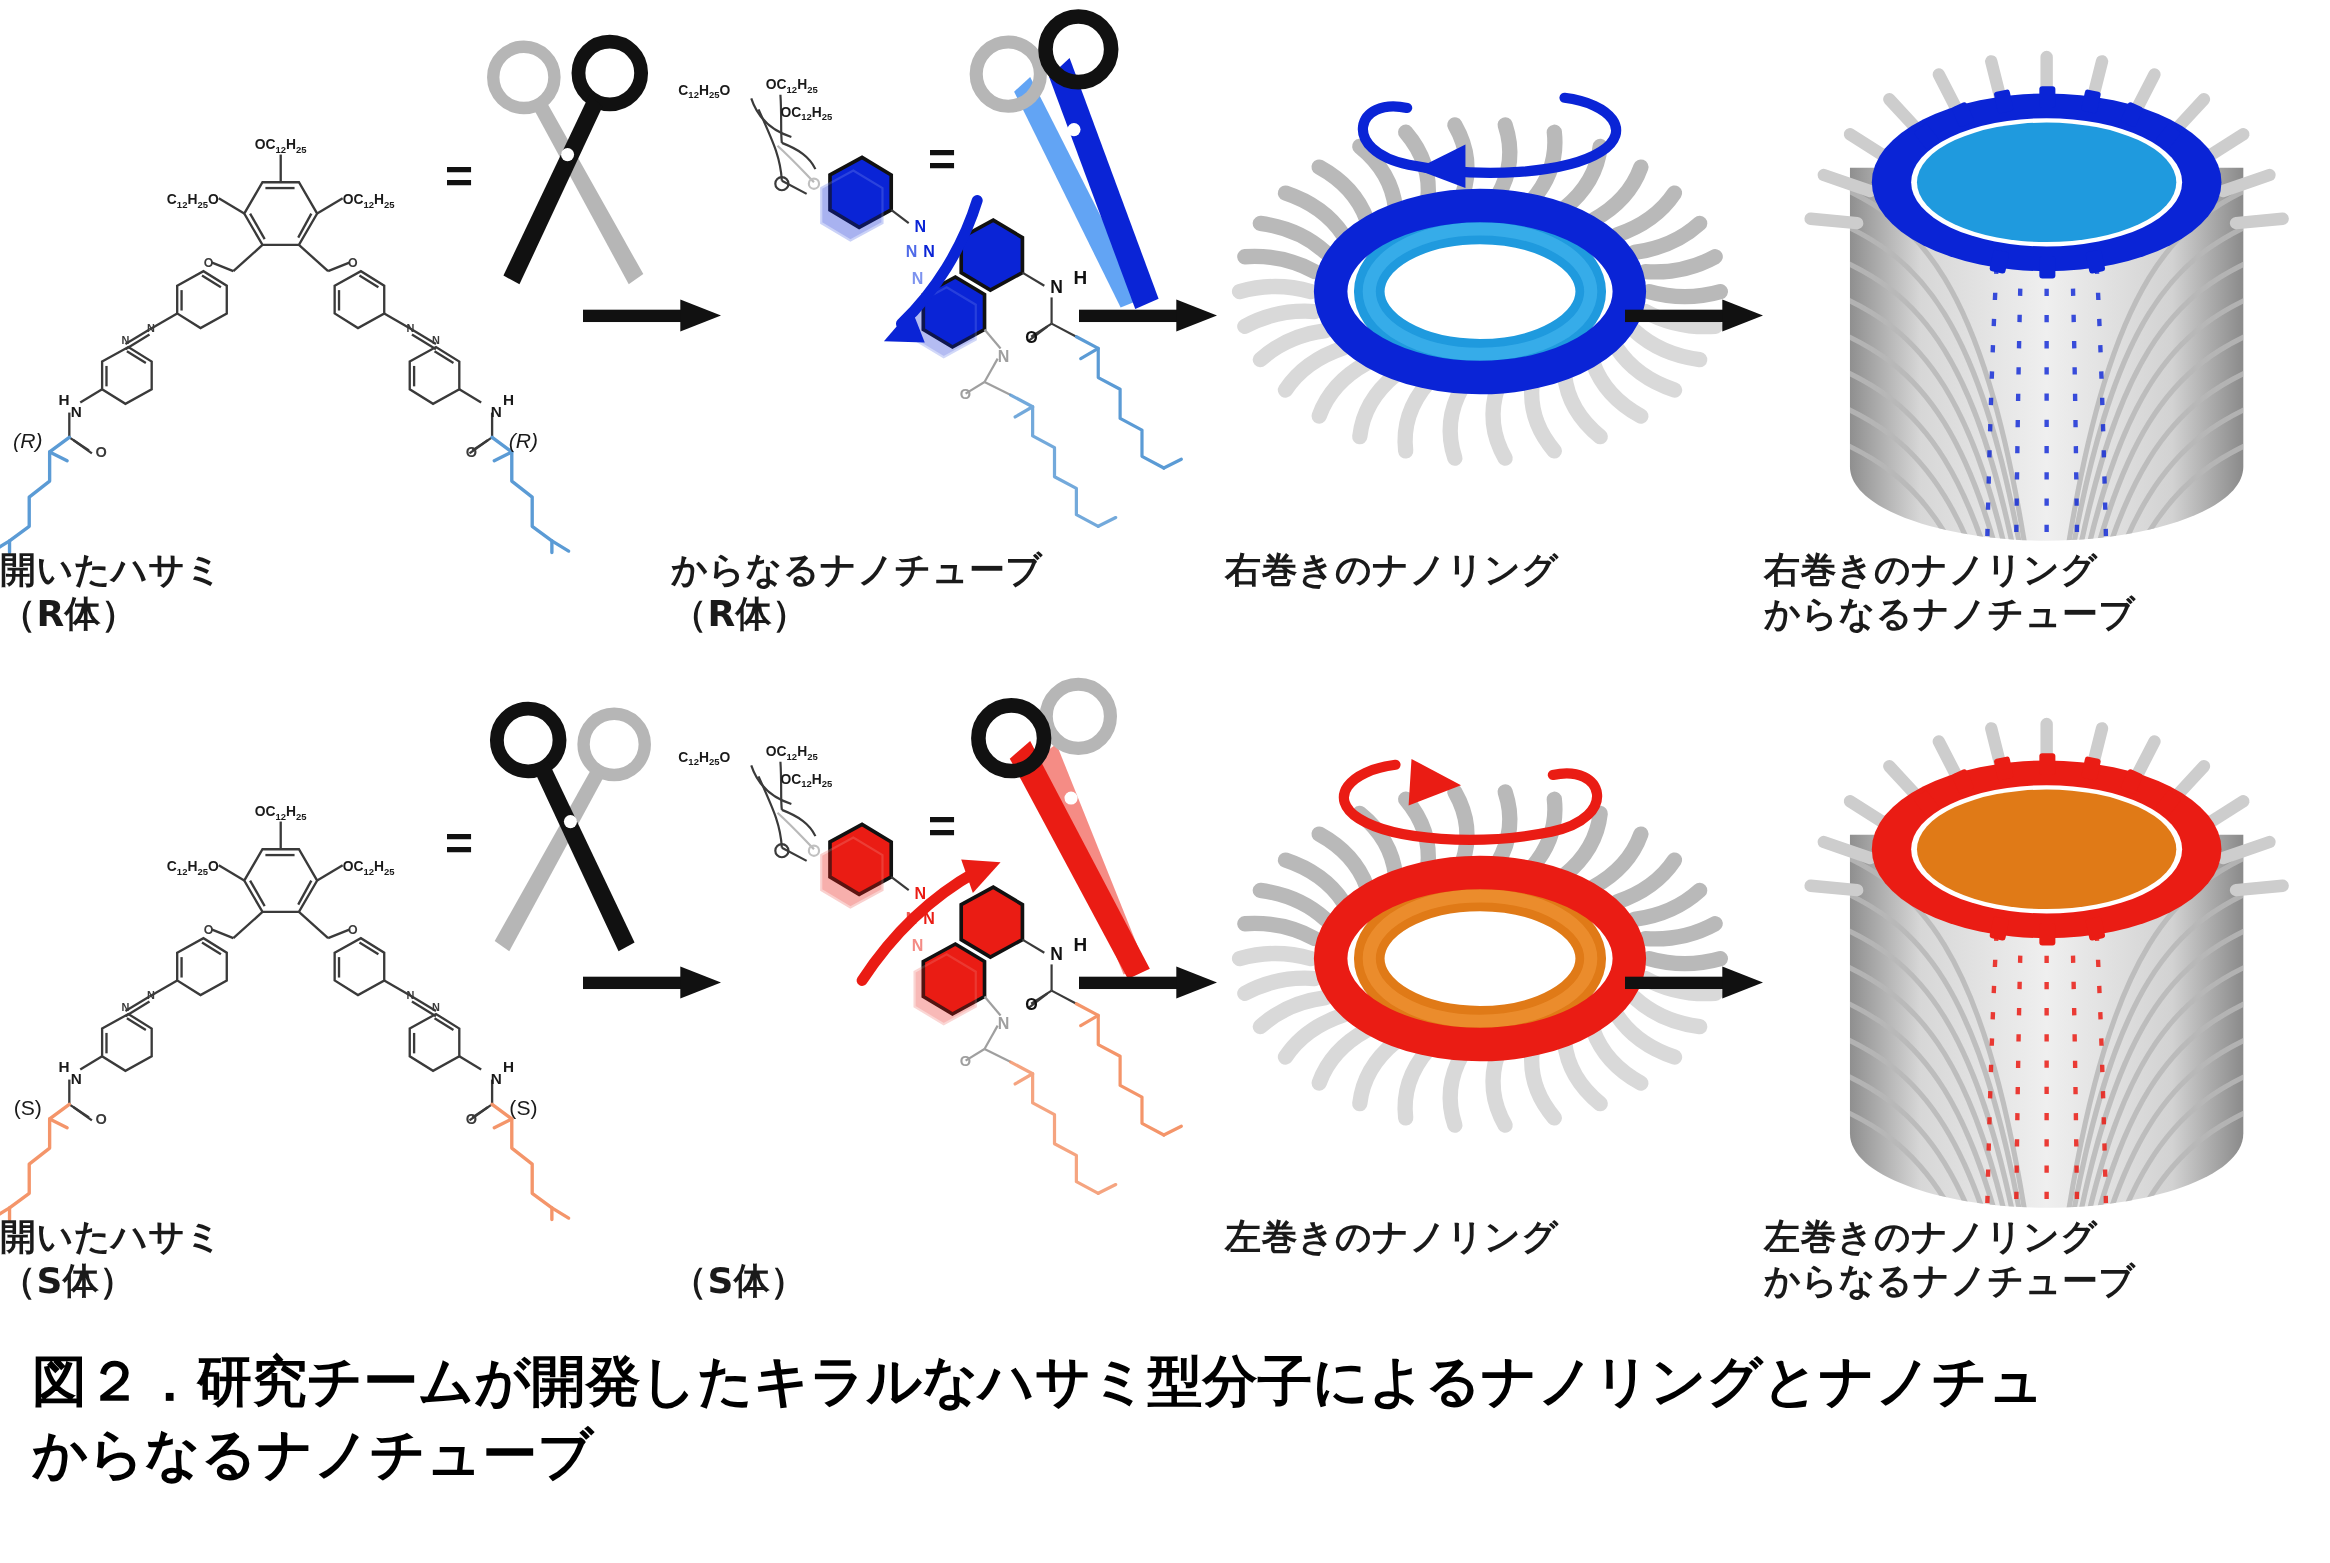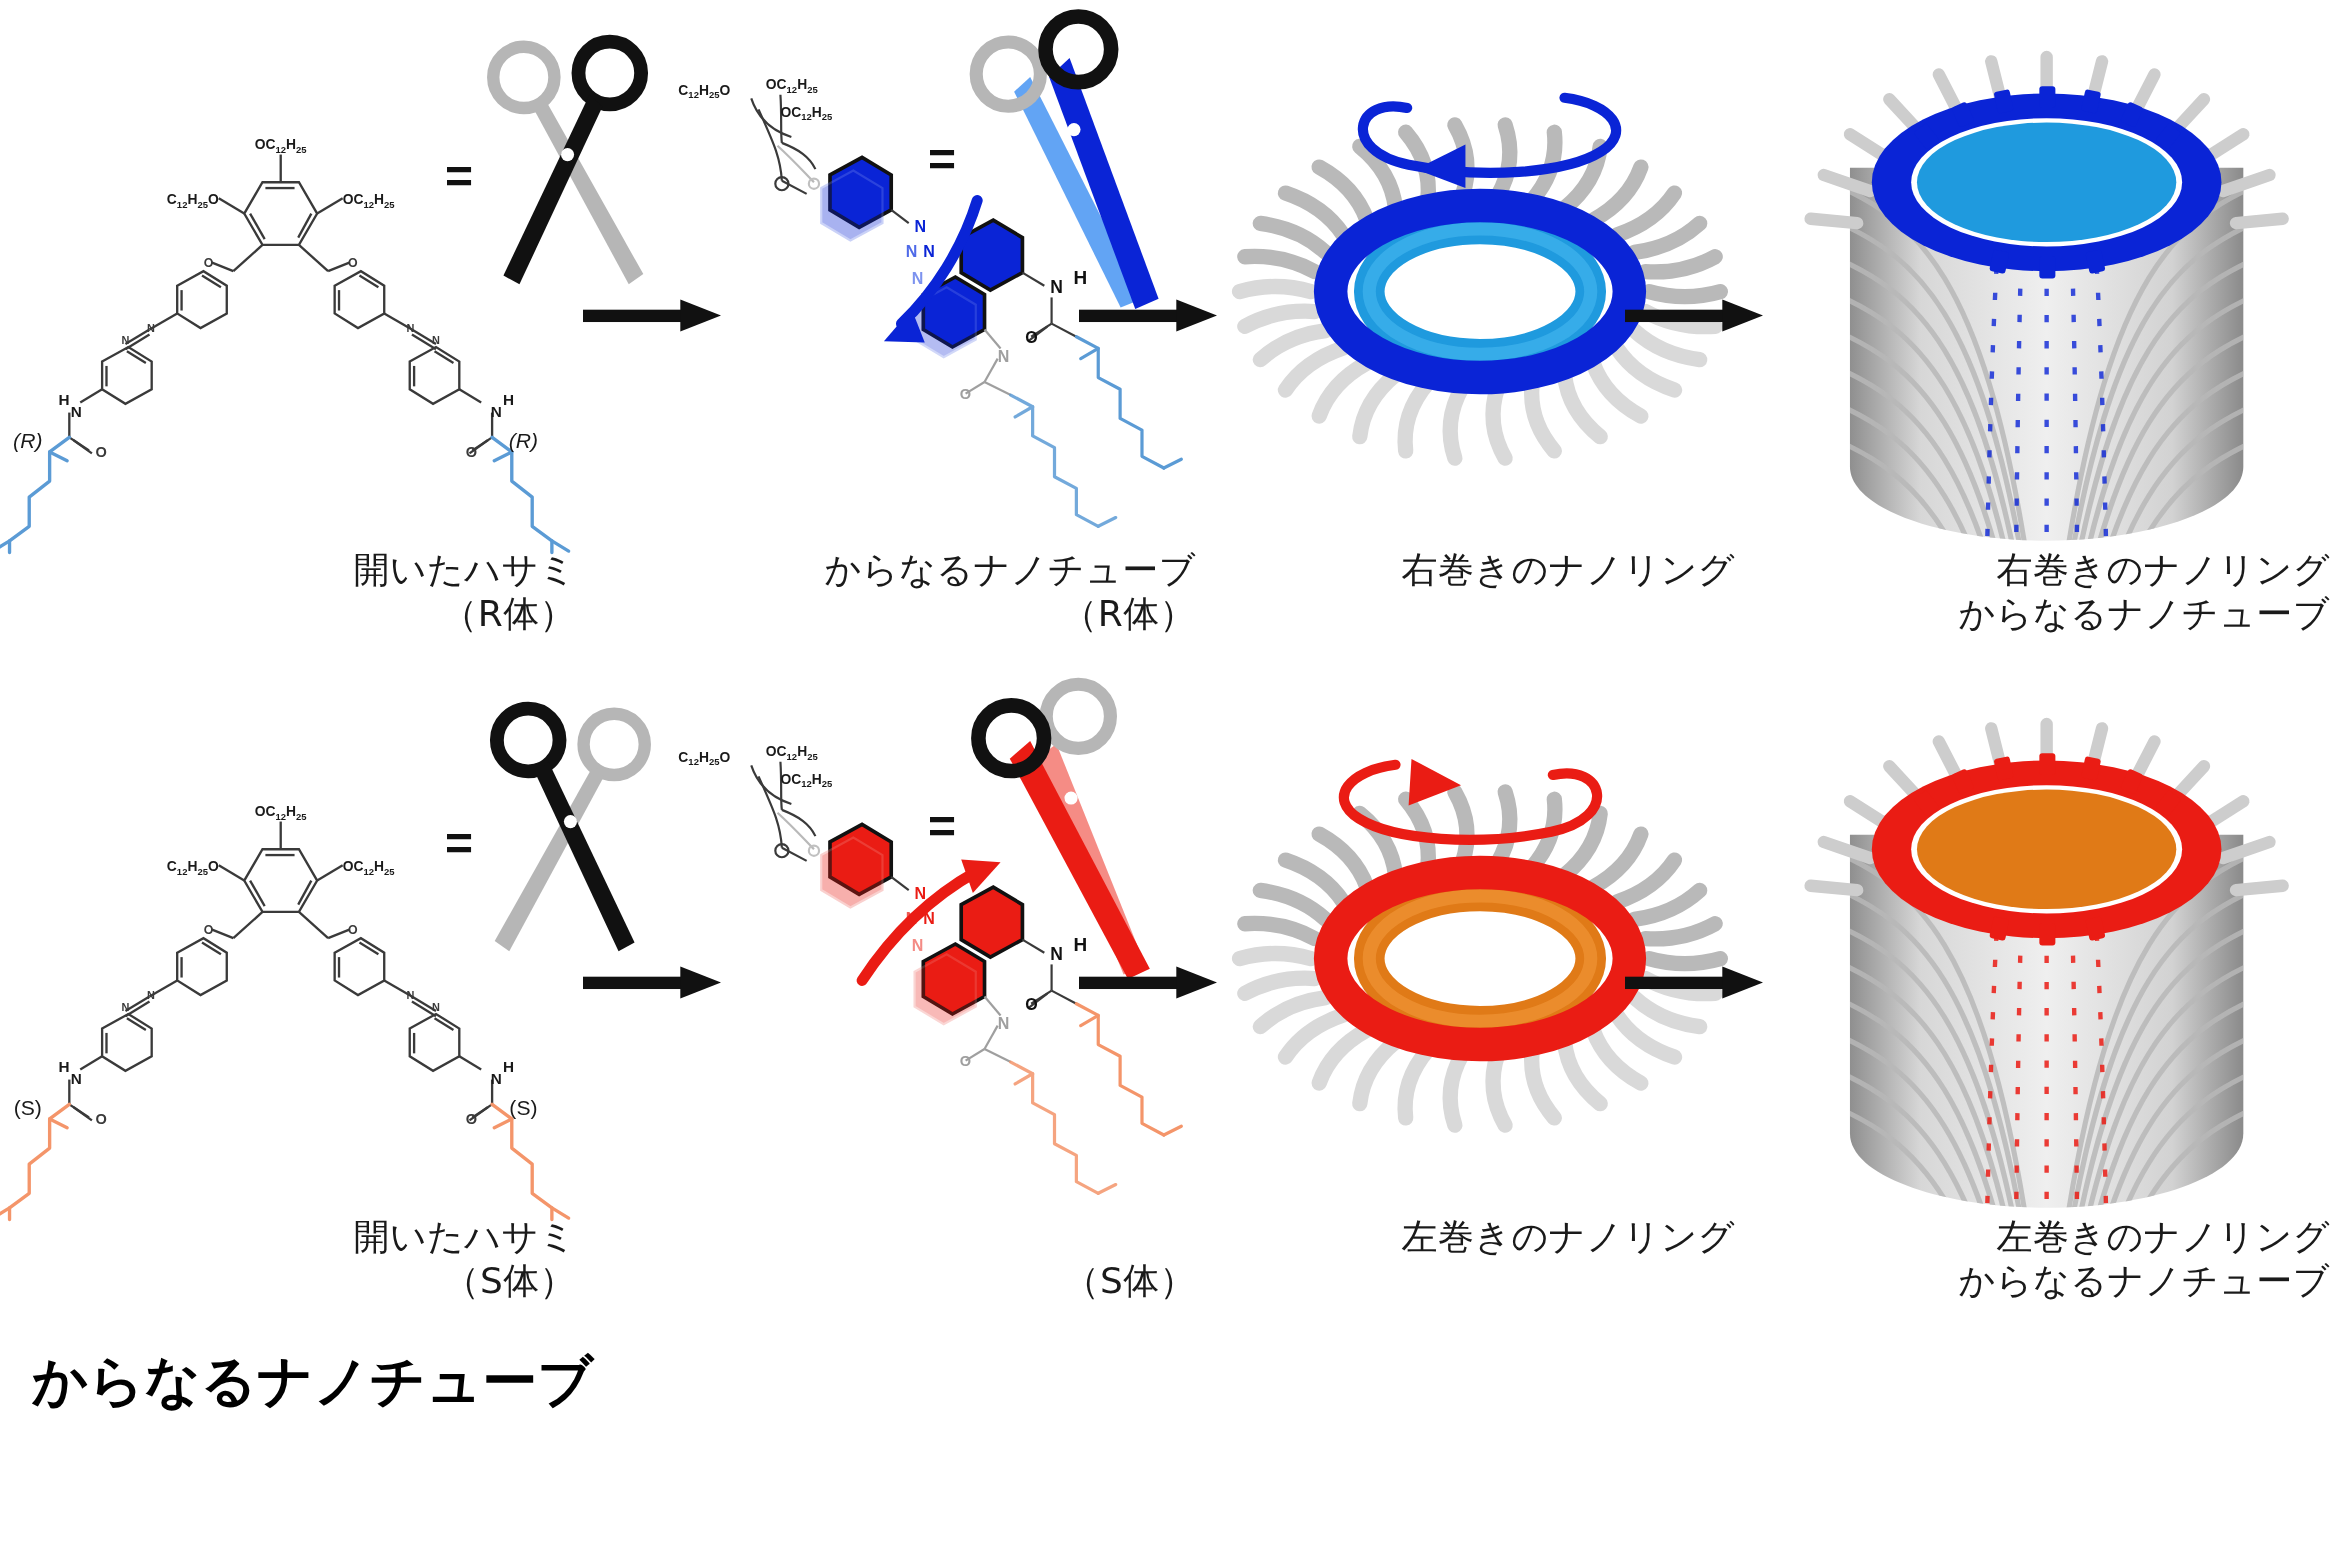--- a/index.html
+++ b/index.html
@@ -21,22 +21,22 @@
   .c2{left:671px;width:525px;}
   .c3{left:1225px;width:510px;}
   .c4{left:1764px;width:566px;}
 
   .art{position:absolute;left:0;top:0;width:100%;height:554px;}
   .art svg{display:block;width:100%;height:100%;overflow:visible;}
 
   
   .plabel{
     position:absolute;left:0;width:100%;top:548px;
-    text-align:right;color:#1a1a1a;
-    font-size:36px;line-height:1.22;font-weight:400;
+    text-align:left;color:#1a1a1a;
+    font-size:36px;line-height:1.22;font-weight:700;
     letter-spacing:0.4px;
     font-family:"DejaVu Sans","Liberation Sans",sans-serif;
     white-space:pre-line;
   }
 
   
   .bigarrow{position:absolute;height:47px;top:292px;}
   .bigarrow svg{width:100%;height:100%;display:block;overflow:visible;}
   .a1{left:583px;width:138px;}
   .a2{left:1079px;width:138px;}
@@ -795,15 +795,16 @@
     <div class="cell c3">
         <div class="plabel"><span>左巻きのナノリング</span></div>
       </div>
     <div class="cell c4">
         <div class="plabel"><span>左巻きのナノリング</span><br><span>からなるナノチューブ</span></div>
       </div>
   </div>
 </div>
 
 <div class="caption">
+  <div>図２．研究チームが開発したキラルなハサミ型分子によるナノリングとナノチュ</div>
   <div>からなるナノチューブ</div>
 </div>
 
 
 </body></html>

